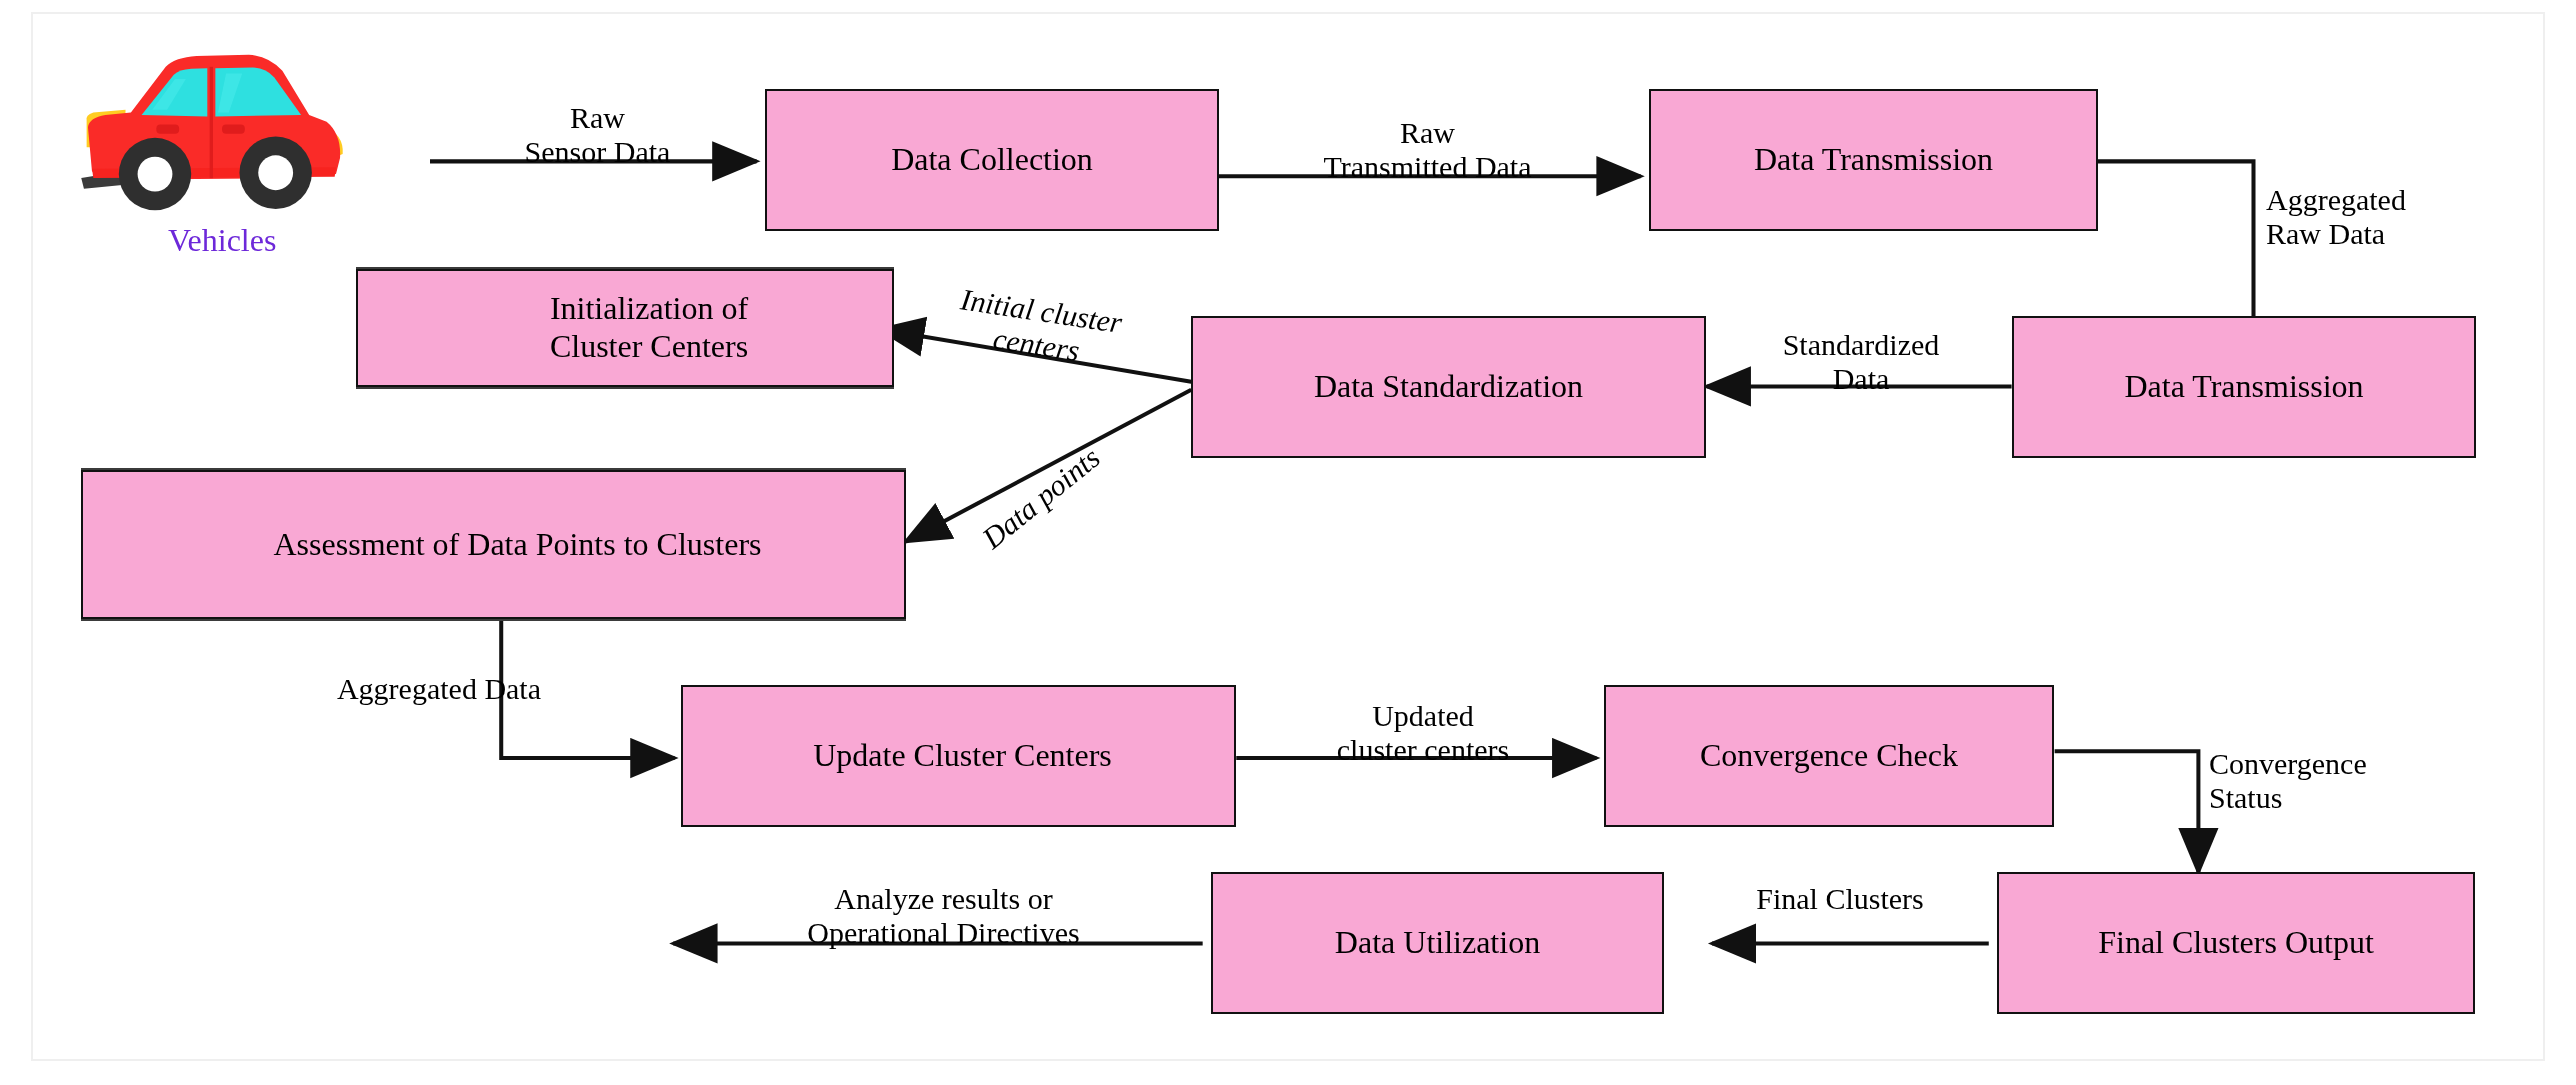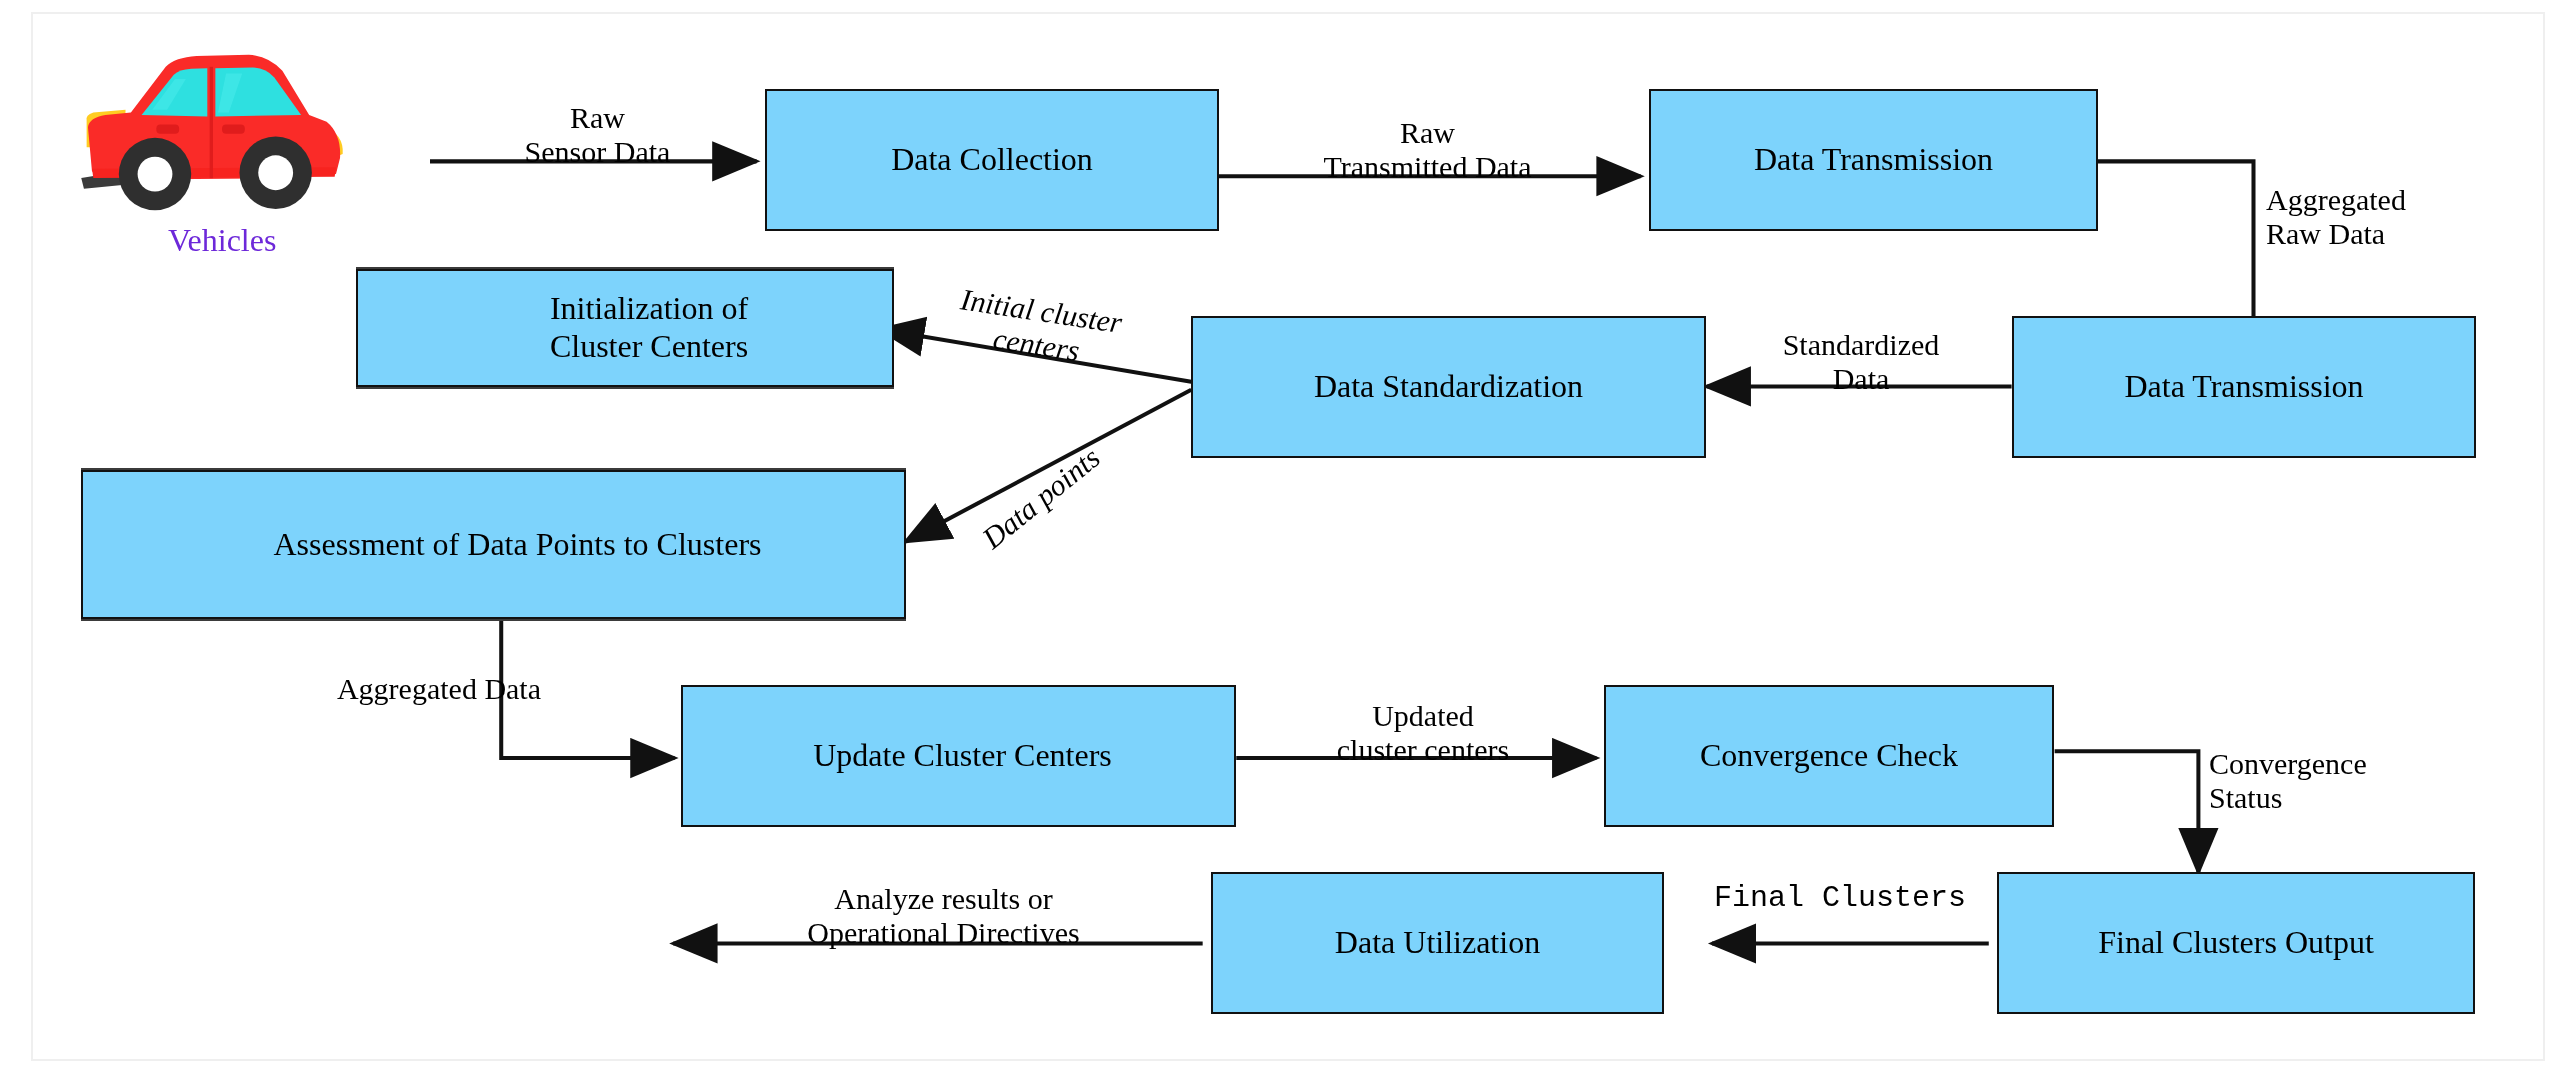--- a/index.html
+++ b/index.html
@@ -29,21 +29,21 @@
   #svg-layer {
     position: absolute;
     left: 0;
     top: 0;
     width: 2576px;
     height: 1086px;
   }
   .node-box {
     position: absolute;
     box-sizing: border-box;
-    background: #7dd3fc;
+    background: #f9a8d4;
     border: 2px solid #111111;
     display: flex;
     align-items: center;
     justify-content: center;
     color: #000000;
     line-height: 1.18;
   }
   .node-box.heavy {
     border-width: 2px;
     box-shadow: 0 2px 0 0 #3b3b3b, 0 -2px 0 0 #3b3b3b;
@@ -217,18 +217,18 @@
   <div class="edge-label italic rot-b" style="left:927px; top:481px; width:228px;">Data points</div>
 
   <div class="edge-label" style="left:271px; top:672px; width:336px;">Aggregated  Data</div>
 
   <div class="edge-label" style="left:1255px; top:699px; width:336px;">Updated
 cluster centers</div>
 
   <div class="edge-label" style="left:2209px; top:747px; width:289px; text-align:left;">Convergence
 Status</div>
 
-  <div class="edge-label" style="left:1688px; top:882px; width:304px;font-family:Liberation Mono, monospace;">Final Clusters</div>
+  <div class="edge-label" style="left:1688px; top:882px; width:304px;">Final Clusters</div>
 
   <div class="edge-label" style="left:685px; top:882px; width:517px;">Analyze results or
 Operational Directives</div>
 </div>
 
 
 </body></html>

